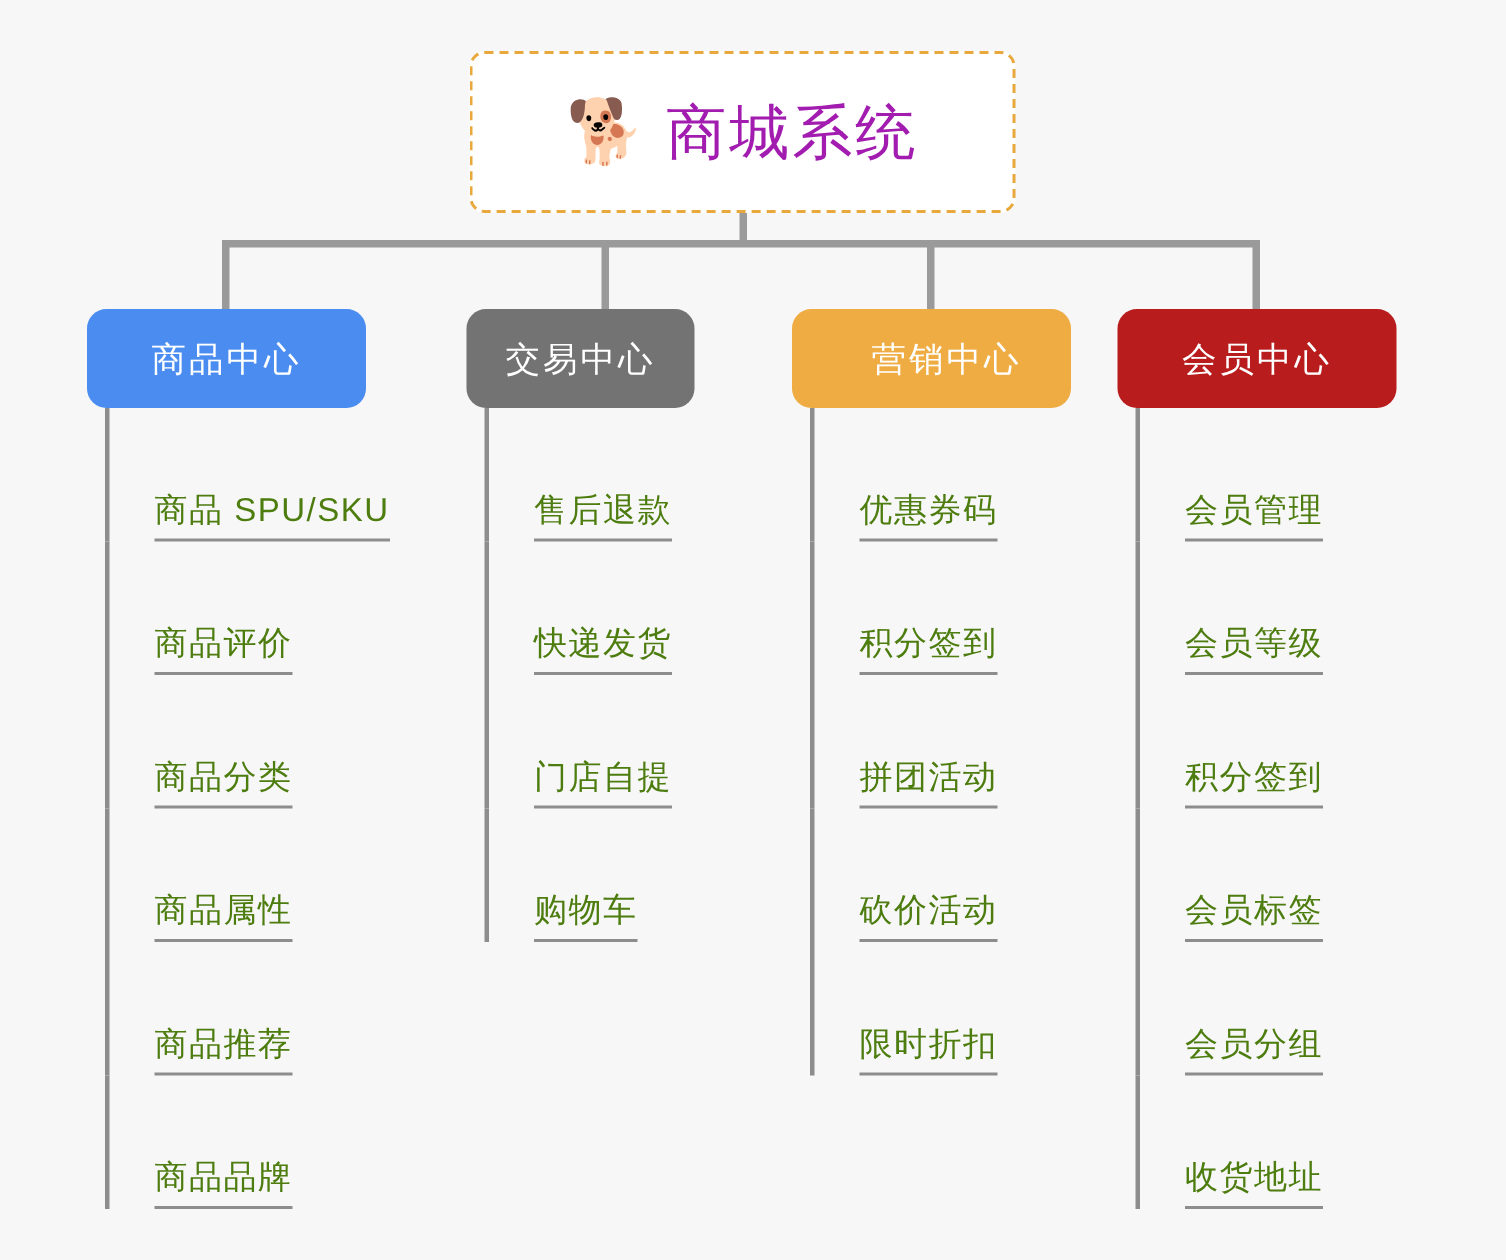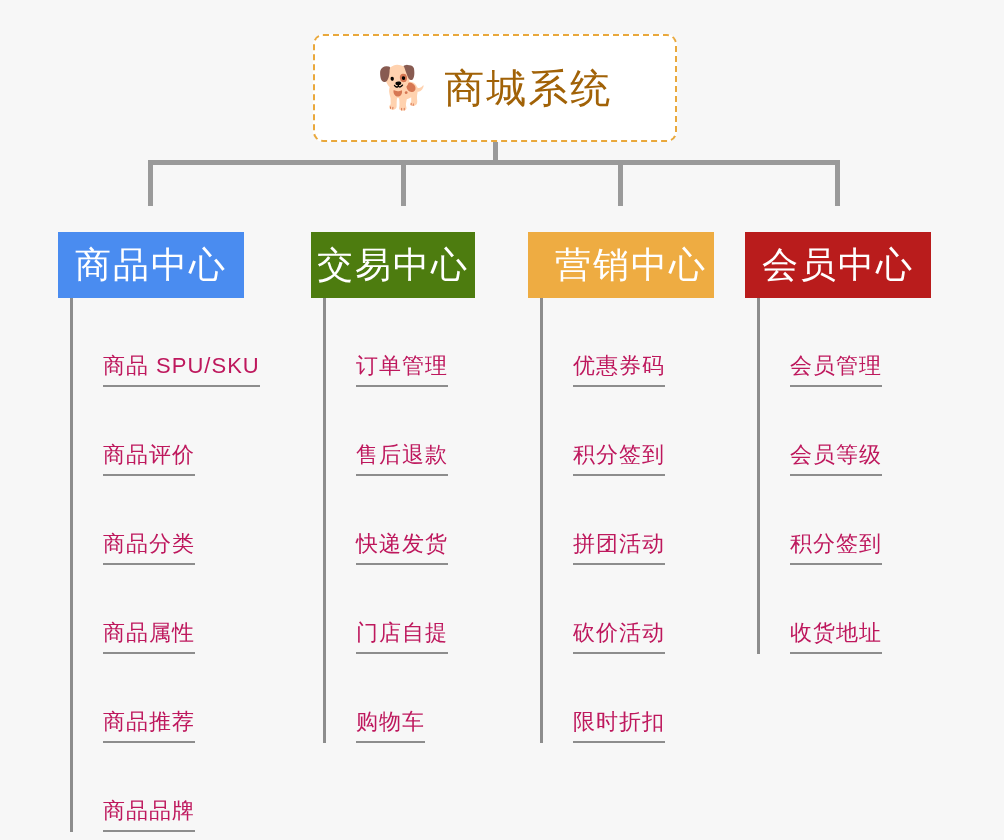--- a/index.html
+++ b/index.html
@@ -36,21 +36,21 @@
     gap: 14px;
   }
   .root-icon {
     font-size: 42px;
     line-height: 1;
     display: block;
     filter: saturate(1.05);
   }
   .root-title {
     font-size: 40px;
-    color: #a16207;
+    color: #a21caf;
     letter-spacing: 2px;
     font-weight: 400;
     white-space: nowrap;
   }
 
   
   .connector-stem {
     position: absolute;
     left: 493px;
     top: 142px;
@@ -76,50 +76,49 @@
 
   
   .column {
     position: absolute;
     top: 206px;
     width: 222px;
   }
 
   .category-box {
     height: 66px;
-    border-radius: 0;
+    border-radius: 13px;
     display: flex;
     align-items: center;
     justify-content: center;
     color: #ffffff;
-    font-size: 36px;
+    font-size: 23px;
     letter-spacing: 2px;
-    margin-top: 26px;
   }
   .cat-blue   { background: #4a8cf0; width: 186px; }
-  .cat-red    { background: #4d7c0f; width: 164px; justify-content: center; }
+  .cat-red    { background: #737373; width: 152px; justify-content: center; }
   .cat-orange { background: #eeac42; width: 186px; padding-left: 20px; }
   .cat-green  { background: #b91c1c; width: 186px; }
 
   
   .leaf-list {
     margin-top: 0;
     padding-left: 12px;
   }
   .leaf-item {
     position: relative;
     height: 89px;
     border-left: 3px solid #8d8d8d;
     display: flex;
     align-items: flex-end;
     padding-left: 30px;
   }
   .leaf-label {
     font-size: 22px;
-    color: #be185d;
+    color: #4d7c0f;
     white-space: nowrap;
     padding-bottom: 6px;
     border-bottom: 2px solid #8d8d8d;
     letter-spacing: 1px;
     line-height: 1.2;
     text-align: center;
   }
 </style>
 </head>
 <body>
@@ -163,23 +162,20 @@
         </div>
     </div>
   </div>
 
   <div class="column" style="left:311px;">
     <div class="category-box cat-red">
       <span>交易中心</span>
     </div>
     <div class="leaf-list">
       <div class="leaf-item">
-          <span class="leaf-label">订单管理</span>
-        </div>
-      <div class="leaf-item">
           <span class="leaf-label">售后退款</span>
         </div>
       <div class="leaf-item">
           <span class="leaf-label">快递发货</span>
         </div>
       <div class="leaf-item">
           <span class="leaf-label">门店自提</span>
         </div>
       <div class="leaf-item">
           <span class="leaf-label">购物车</span>
@@ -218,18 +214,24 @@
       <div class="leaf-item">
           <span class="leaf-label">会员管理</span>
         </div>
       <div class="leaf-item">
           <span class="leaf-label">会员等级</span>
         </div>
       <div class="leaf-item">
           <span class="leaf-label">积分签到</span>
         </div>
       <div class="leaf-item">
+          <span class="leaf-label">会员标签</span>
+        </div>
+      <div class="leaf-item">
+          <span class="leaf-label">会员分组</span>
+        </div>
+      <div class="leaf-item">
           <span class="leaf-label">收货地址</span>
         </div>
     </div>
   </div>
 
 </div>
 
 </body></html>

